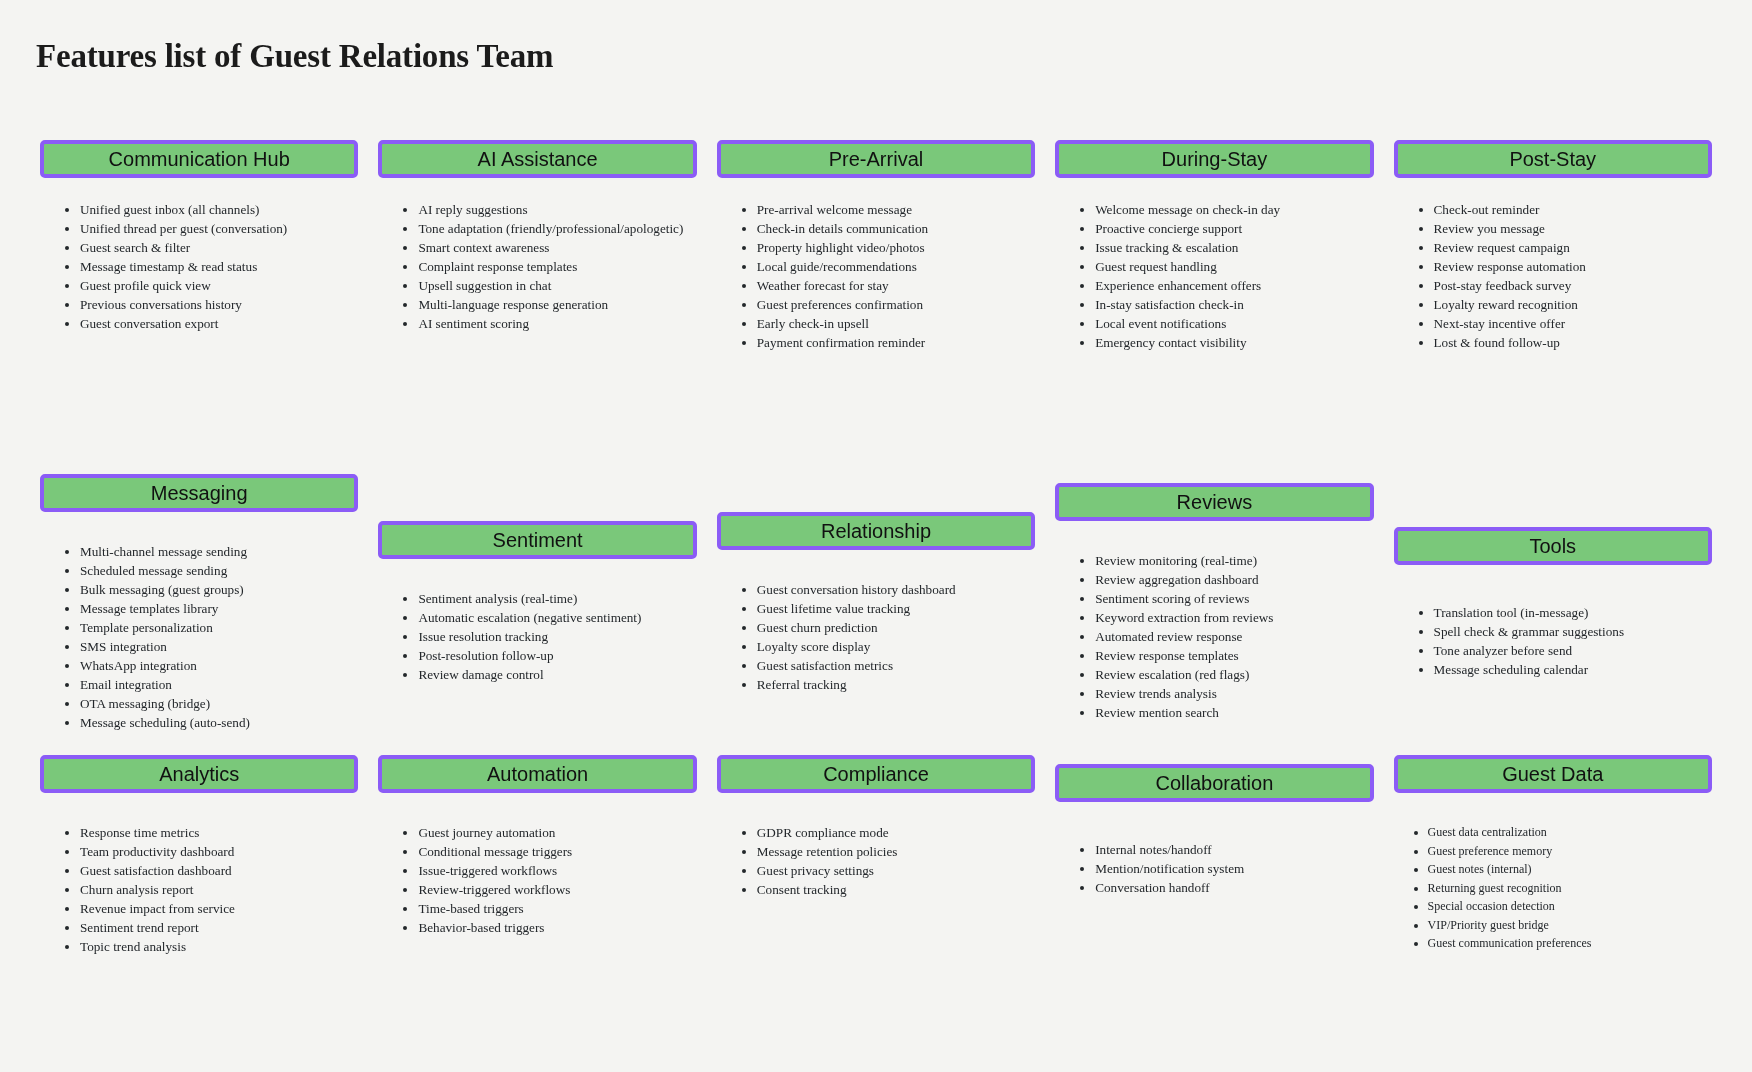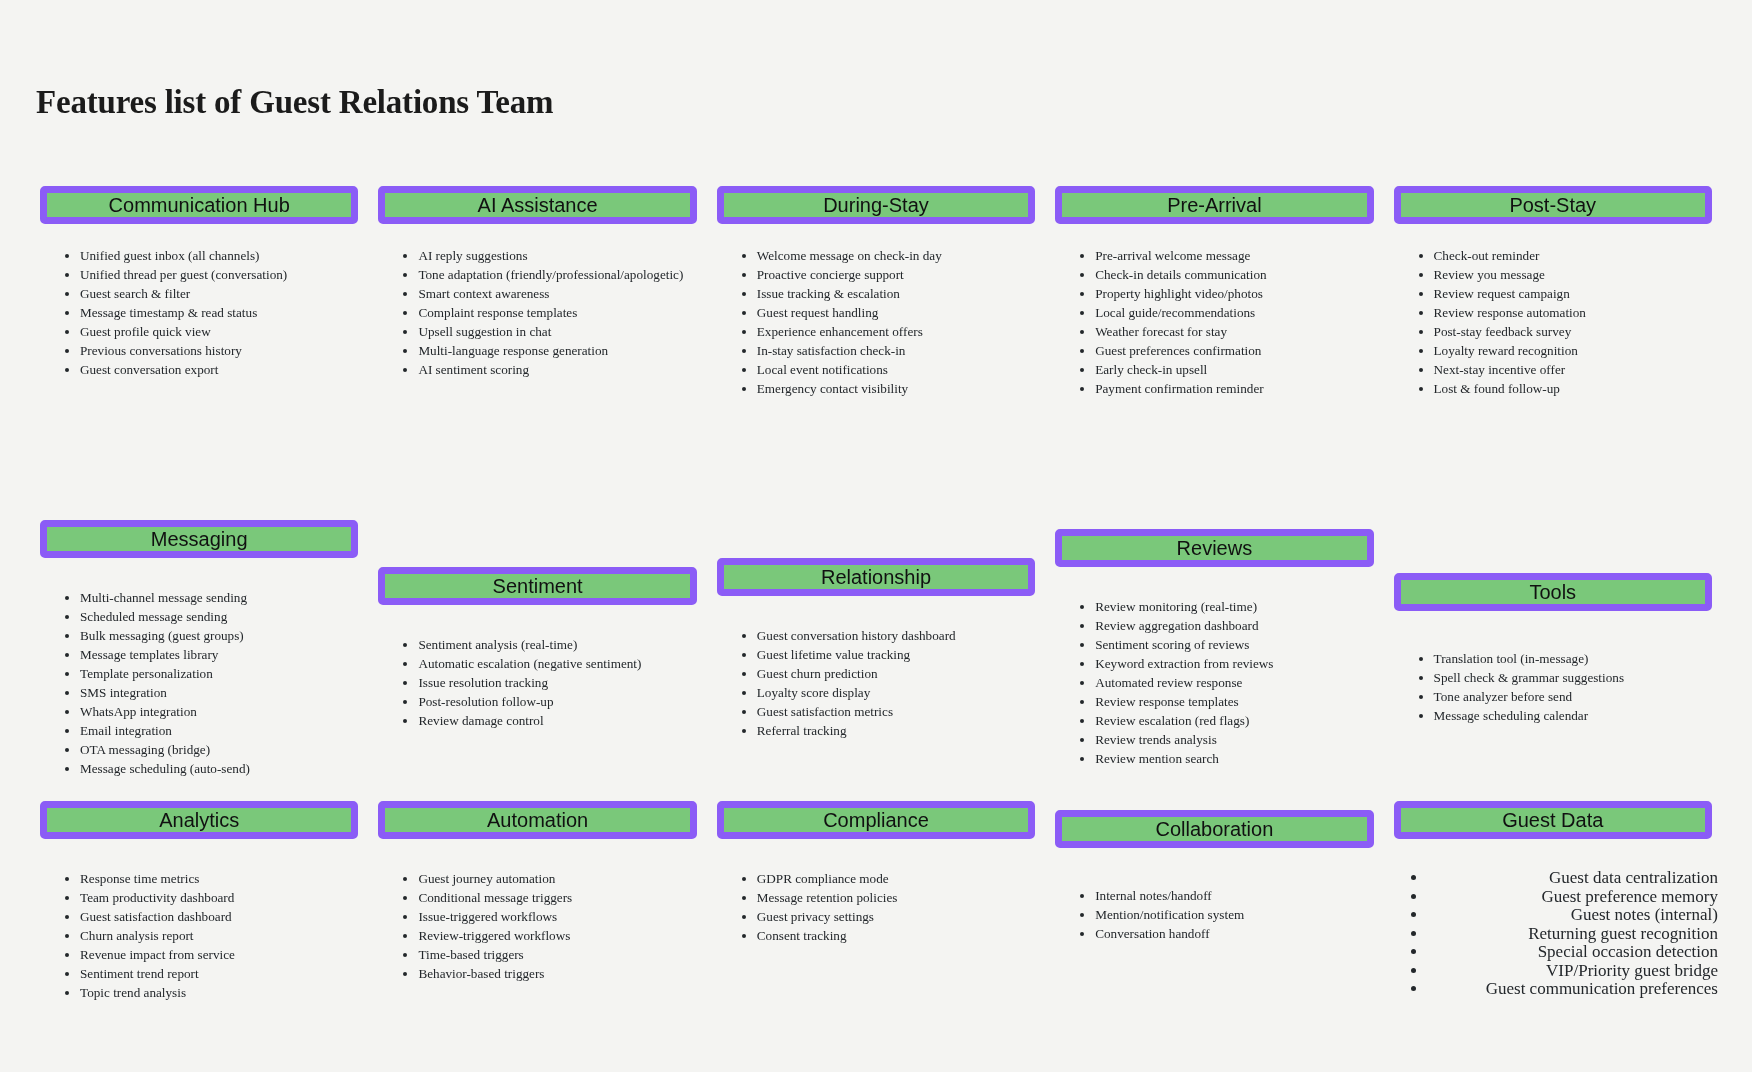--- a/index.html
+++ b/index.html
@@ -13,21 +13,20 @@
     font-family: "Liberation Sans", sans-serif;
     color: #1f1f1f;
     overflow: hidden;
   }
   .page {
     position: relative;
     width: 1752px;
     height: 884px;
     box-sizing: border-box;
     padding: 0;
-    margin-top: 46px;
   }
   .page-title {
     position: absolute;
     left: 36px;
     top: 38px;
     font-family: "Liberation Serif", serif;
     font-weight: bold;
     font-size: 33px;
     letter-spacing: -0.2px;
     color: #1b1b1b;
@@ -52,21 +51,21 @@
 
   .col {
     width: 20%;
     box-sizing: border-box;
     padding: 0 4px;
     display: flex;
     flex-direction: column;
   }
   .card-header {
     background: #7ac87a;
-    border: 7px solid #8b5cf6;
+    border: 4px solid #8b5cf6;
     border-radius: 5px;
     height: 38px;
     display: flex;
     align-items: center;
     justify-content: center;
     box-sizing: border-box;
     margin: 0 6px;
   }
   .card-header .title-text {
     font-size: 20px;
@@ -85,21 +84,21 @@
     font-size: 13.2px;
     line-height: 19px;
     color: #23272b;
     margin: 0;
     padding: 0;
   }
   
   .hdr-shift-down { margin-top: 9px; }
   .list-shift-down { margin-top: 30px; }
   .list-shift-down-2 { margin-top: 38px; }
-  .list-tight li { font-size: 17px; line-height: 18.5px; text-align: right; }
+  .list-tight li { font-size: 12px; line-height: 18.5px; }
   .col-guestdata .feature-list { padding-left: 40px; }
 </style>
 </head>
 <body>
 
 <div class="page">
 
   <div class="page-title">Features list of Guest Relations Team</div>
 
   <div class="grid">
@@ -125,52 +124,52 @@
           <span class="title-text">AI Assistance</span>
         </div>
         <ul class="feature-list">
           <li>AI reply suggestions</li>
           <li>Tone adaptation (friendly/professional/apologetic)</li>
           <li>Smart context awareness</li>
           <li>Complaint response templates</li>
           <li>Upsell suggestion in chat</li>
           <li>Multi-language response generation</li>
           <li>AI sentiment scoring</li>
+        </ul>
+      </div>
+
+      <div class="col">
+        <div class="card-header">
+          <span class="title-text">Pre-Arrival</span>
+        </div>
+        <ul class="feature-list">
+          <li>Pre-arrival welcome message</li>
+          <li>Check-in details communication</li>
+          <li>Property highlight video/photos</li>
+          <li>Local guide/recommendations</li>
+          <li>Weather forecast for stay</li>
+          <li>Guest preferences confirmation</li>
+          <li>Early check-in upsell</li>
+          <li>Payment confirmation reminder</li>
         </ul>
       </div>
 
       <div class="col">
         <div class="card-header">
           <span class="title-text">During-Stay</span>
         </div>
         <ul class="feature-list">
           <li>Welcome message on check-in day</li>
           <li>Proactive concierge support</li>
           <li>Issue tracking &amp; escalation</li>
           <li>Guest request handling</li>
           <li>Experience enhancement offers</li>
           <li>In-stay satisfaction check-in</li>
           <li>Local event notifications</li>
           <li>Emergency contact visibility</li>
-        </ul>
-      </div>
-
-      <div class="col">
-        <div class="card-header">
-          <span class="title-text">Pre-Arrival</span>
-        </div>
-        <ul class="feature-list">
-          <li>Pre-arrival welcome message</li>
-          <li>Check-in details communication</li>
-          <li>Property highlight video/photos</li>
-          <li>Local guide/recommendations</li>
-          <li>Weather forecast for stay</li>
-          <li>Guest preferences confirmation</li>
-          <li>Early check-in upsell</li>
-          <li>Payment confirmation reminder</li>
         </ul>
       </div>
 
       <div class="col">
         <div class="card-header">
           <span class="title-text">Post-Stay</span>
         </div>
         <ul class="feature-list">
           <li>Check-out reminder</li>
           <li>Review you message</li>

